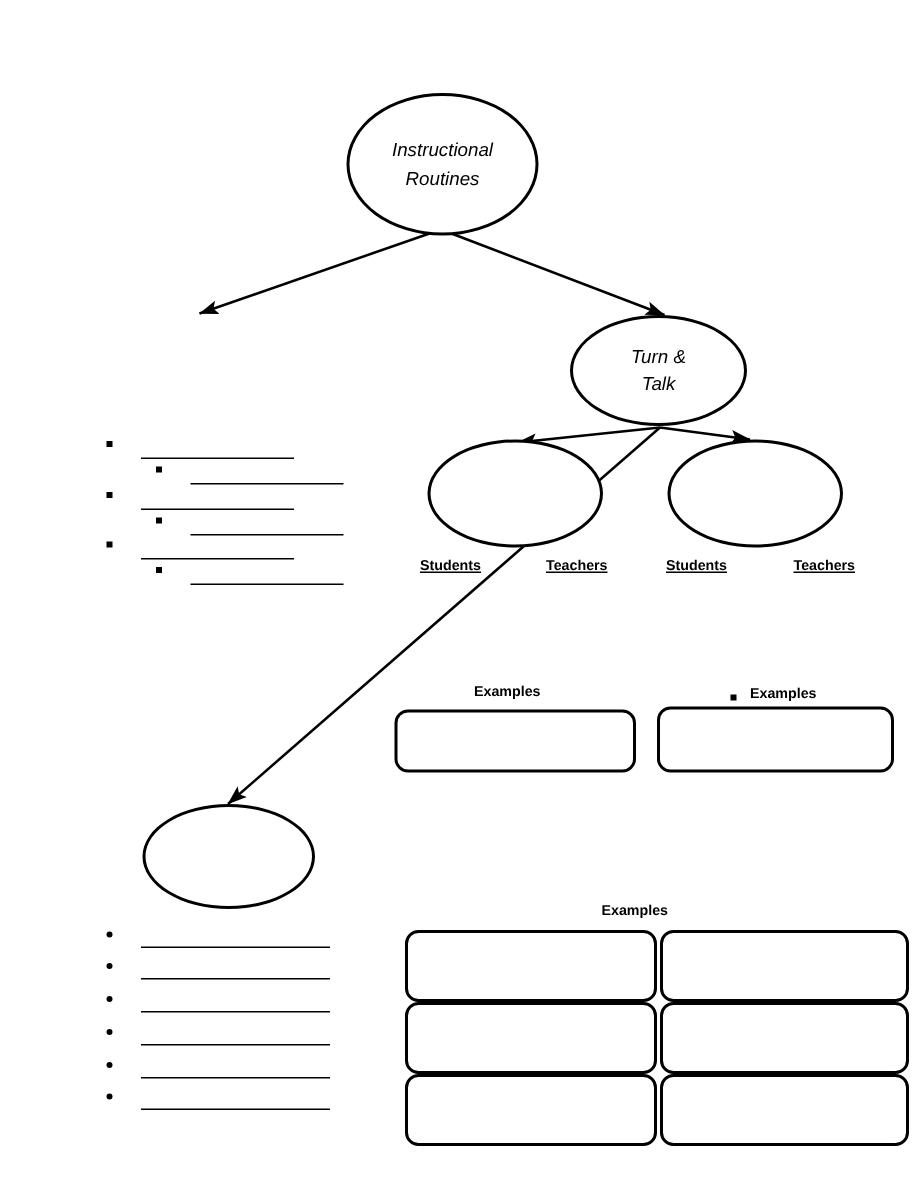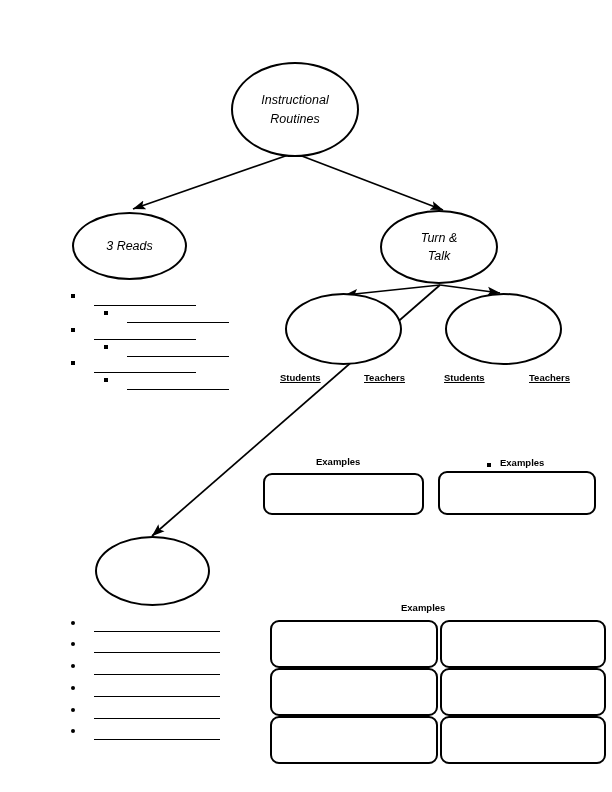--- a/index.html
+++ b/index.html
@@ -109,23 +109,20 @@
     <line x1="440" y1="285" x2="152" y2="536" stroke="#000000" stroke-width="1.7" marker-end="url(#ah)"></line>
   </svg>
 
   <div class="node" style="left:231px; top:62px; width:128px; height:95px;">
     <span>
       <span class="node-text">Instructional</span>
       <span class="node-text">Routines</span>
     </span>
   </div>
 
-  <div class="node" style="left:72px; top:212px; width:115px; height:68px;">
-    <span class="node-text">3 Reads</span>
-  </div>
 
   <div class="node" style="left:380px; top:210px; width:118px; height:74px;">
     <span>
       <span class="node-text">Turn &amp;</span>
       <span class="node-text">Talk</span>
     </span>
   </div>
 
   <div class="node" style="left:285px; top:293px; width:117px; height:72px;">
     <span class="node-text"></span>

